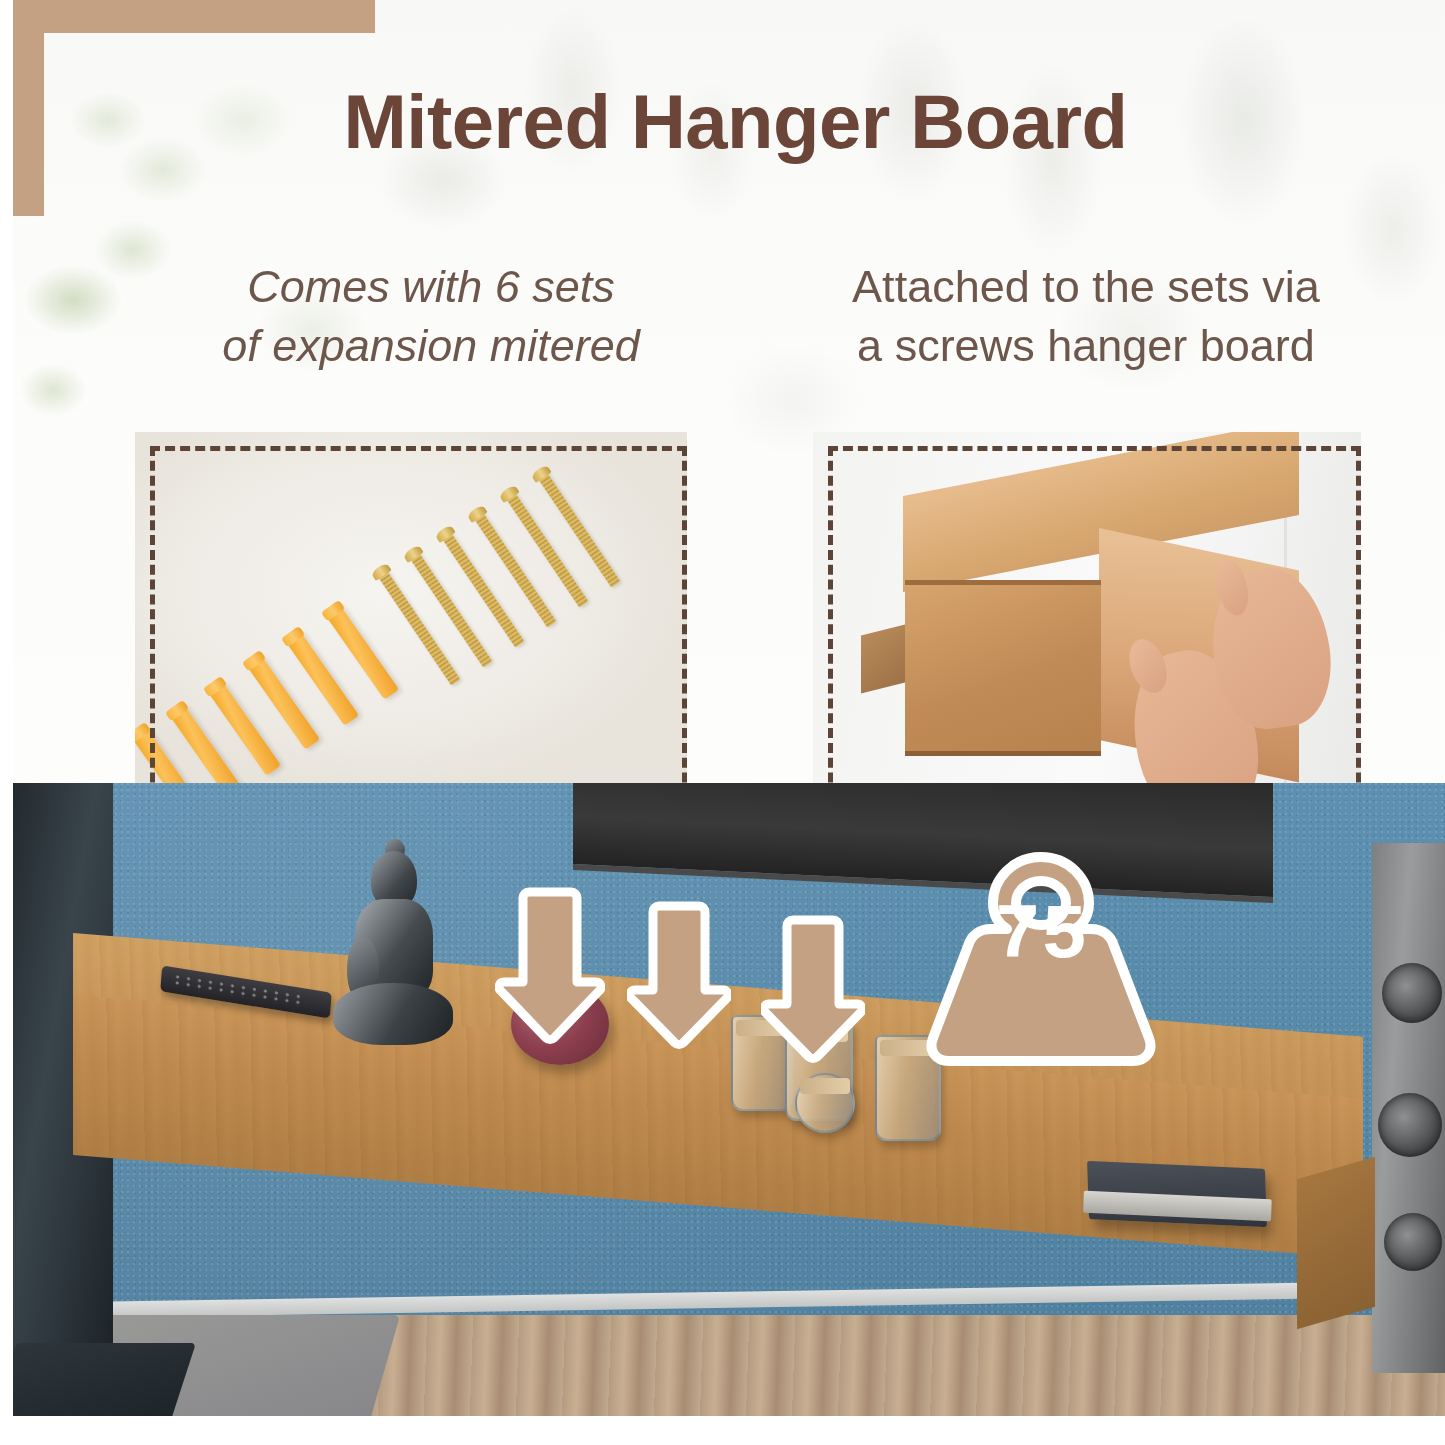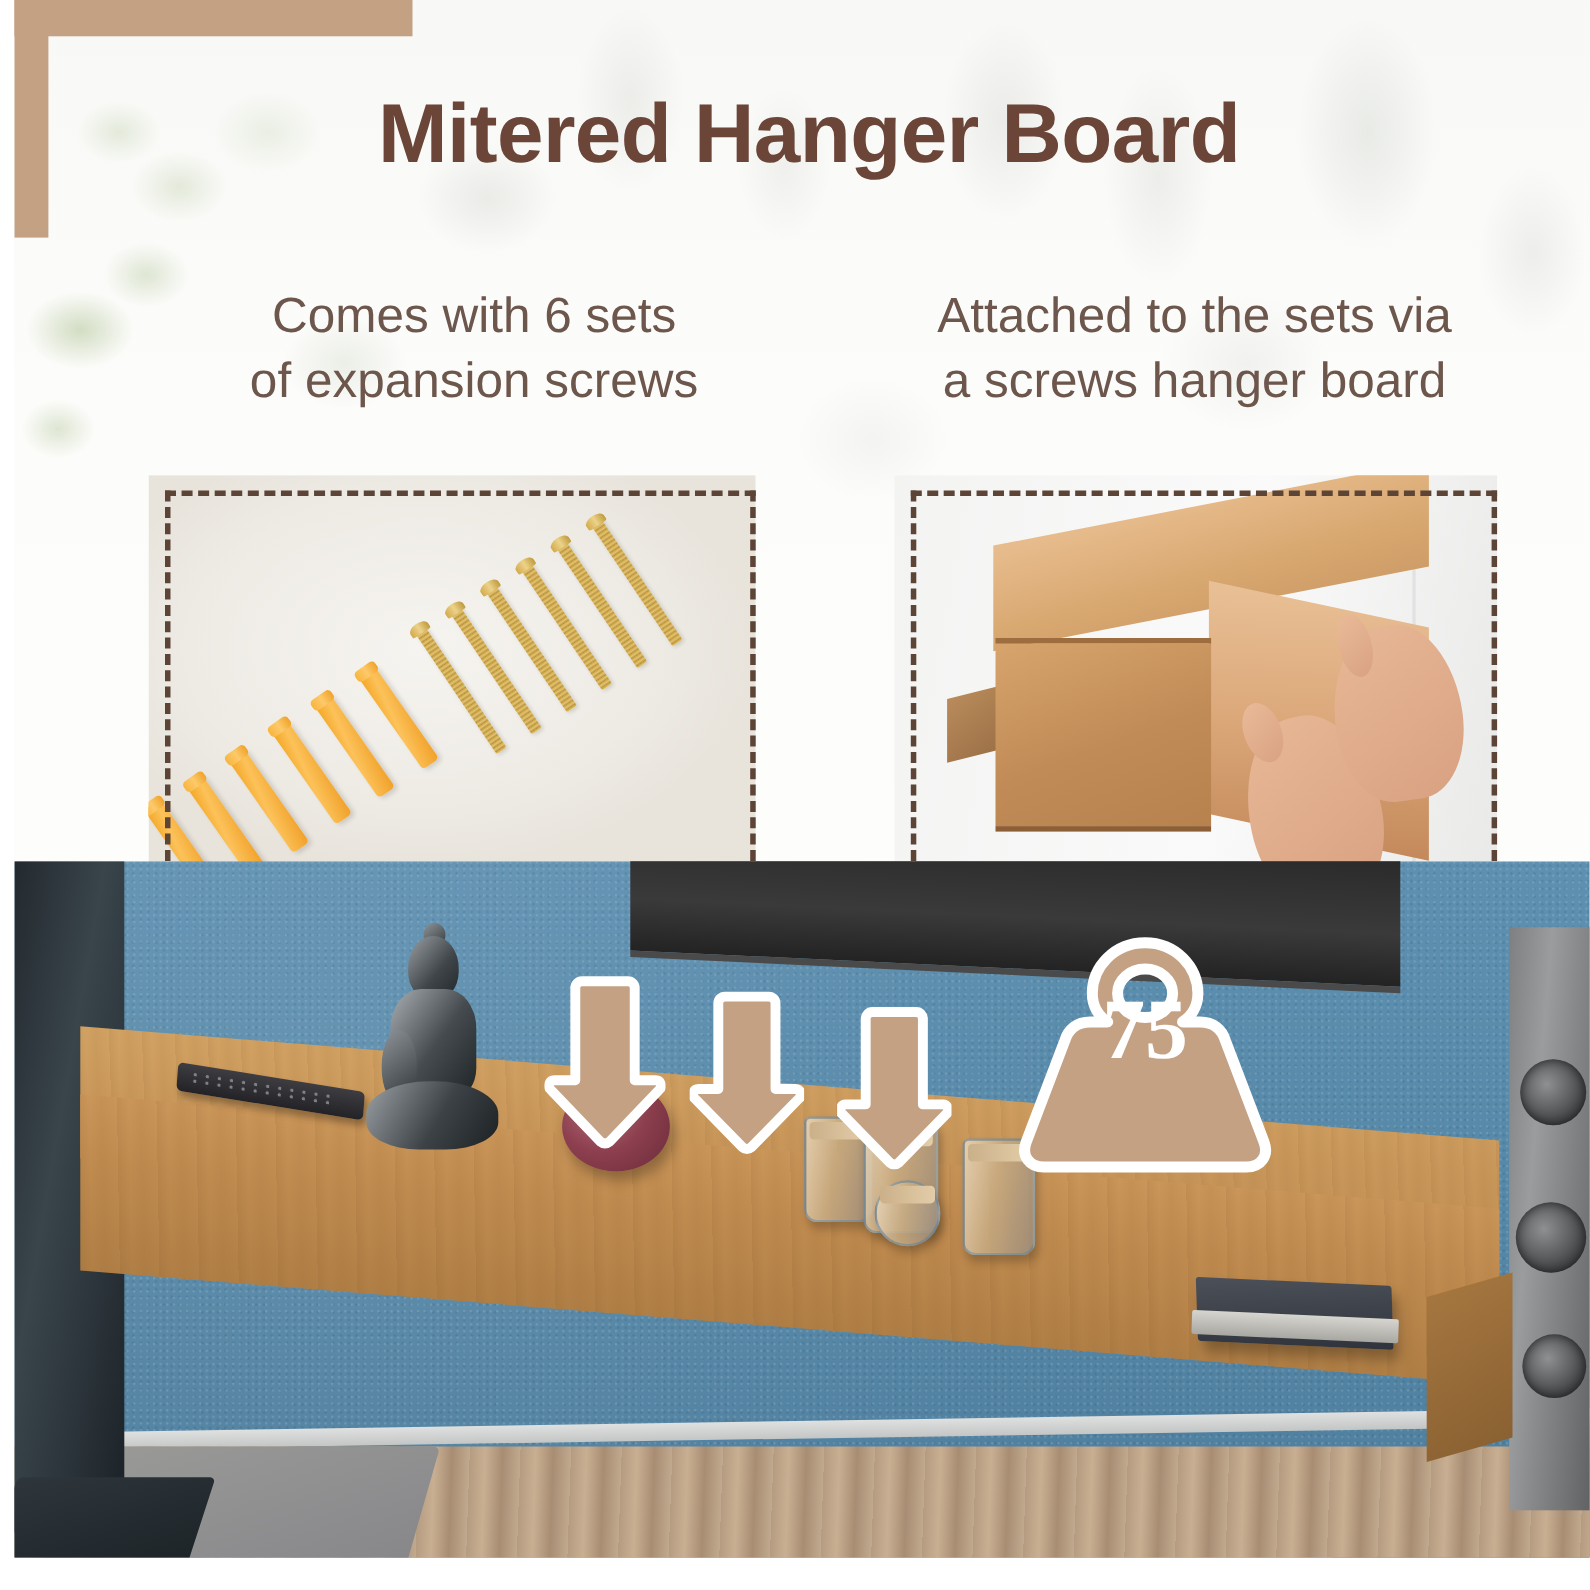--- a/index.html
+++ b/index.html
@@ -33,21 +33,21 @@
   .corner-tl-v{position:absolute;left:0;top:0;width:31px;height:216px;background:#c4a183;}
   .corner-tl-h{position:absolute;left:0;top:0;width:362px;height:33px;background:#c4a183;}
   .corner-br{position:absolute;left:1198px;top:1330px;width:247px;height:115px;background:#cdab8a;}
 
   
   .title{position:absolute;left:0;top:78px;width:1445px;text-align:center;
     font-size:76px;font-weight:bold;color:#6b4538;letter-spacing:-.5px;
     font-family:"Liberation Sans",sans-serif;white-space:nowrap;}
   .sub{position:absolute;font-size:45px;color:#6d564c;line-height:1.30;text-align:center;
     font-family:"Liberation Sans",sans-serif;}
-  .sub-left{left:108px;top:258px;width:620px;}
+  .sub-left{left:108px;top:258px;width:620px;font-style:italic;}
   .sub-right{left:728px;top:258px;width:690px;}
 
   
   .panel{position:absolute;overflow:hidden;}
   .panel-l{left:122px;top:432px;width:552px;height:394px;}
   .panel-r{left:800px;top:432px;width:548px;height:394px;}
   .dash{position:absolute;border:5px dashed #5c4436;box-sizing:border-box;}
   .dash-l{left:137px;top:446px;width:537px;height:396px;}
   .dash-r{left:815px;top:446px;width:533px;height:396px;}
 
@@ -155,40 +155,40 @@
     transform:skewY(4.6deg) rotate(-2deg);box-shadow:5px 9px 12px rgba(0,0,0,.28);}
   .book::after{content:"";position:absolute;left:-5px;top:30px;width:188px;height:22px;
     background:linear-gradient(180deg,#d7d5cf,#a9a7a1);border-radius:2px;transform:skewX(-4deg);}
 
   
   .arrow{position:absolute;}
   .arrow svg{display:block;}
   .weight{position:absolute;left:908px;top:845px;width:240px;height:222px;}
   .weight svg{display:block;}
   .weight .wnum{position:absolute;left:0;top:52px;width:240px;text-align:center;
-    font-size:78px;font-weight:bold;color:#ffffff;font-family:Liberation Serif, serif;line-height:1;}
+    font-size:78px;font-weight:bold;color:#ffffff;font-family:Liberation Mono, monospace;line-height:1;}
   .weight .wunit{position:absolute;left:0;top:142px;width:240px;text-align:center;
     font-size:52px;font-weight:bold;color:#ffffff;font-family:"Liberation Sans",sans-serif;line-height:1;}
 </style>
 </head>
 <body>
 
 <div id="root">
 
   <div class="bg-top"></div>
 
   <div class="corner-tl-v"></div>
   <div class="corner-tl-h"></div>
   <div class="corner-br"></div>
 
   <div class="title">Mitered Hanger Board</div>
 
   <div class="sub sub-left">
     <div>Comes with 6 sets</div>
-    <div>of expansion screws</div>
+    <div>of expansion mitered</div>
   </div>
 
   <div class="sub sub-right">
     <div>Attached to the sets via</div>
     <div>a screws hanger board</div>
   </div>
 
   <div class="panel panel-l">
     <div class="screws-bg"></div>
     <div class="anchor" style="left:24px;top:290px;width:18px;height:104px;transform:rotate(-35deg);"></div>

